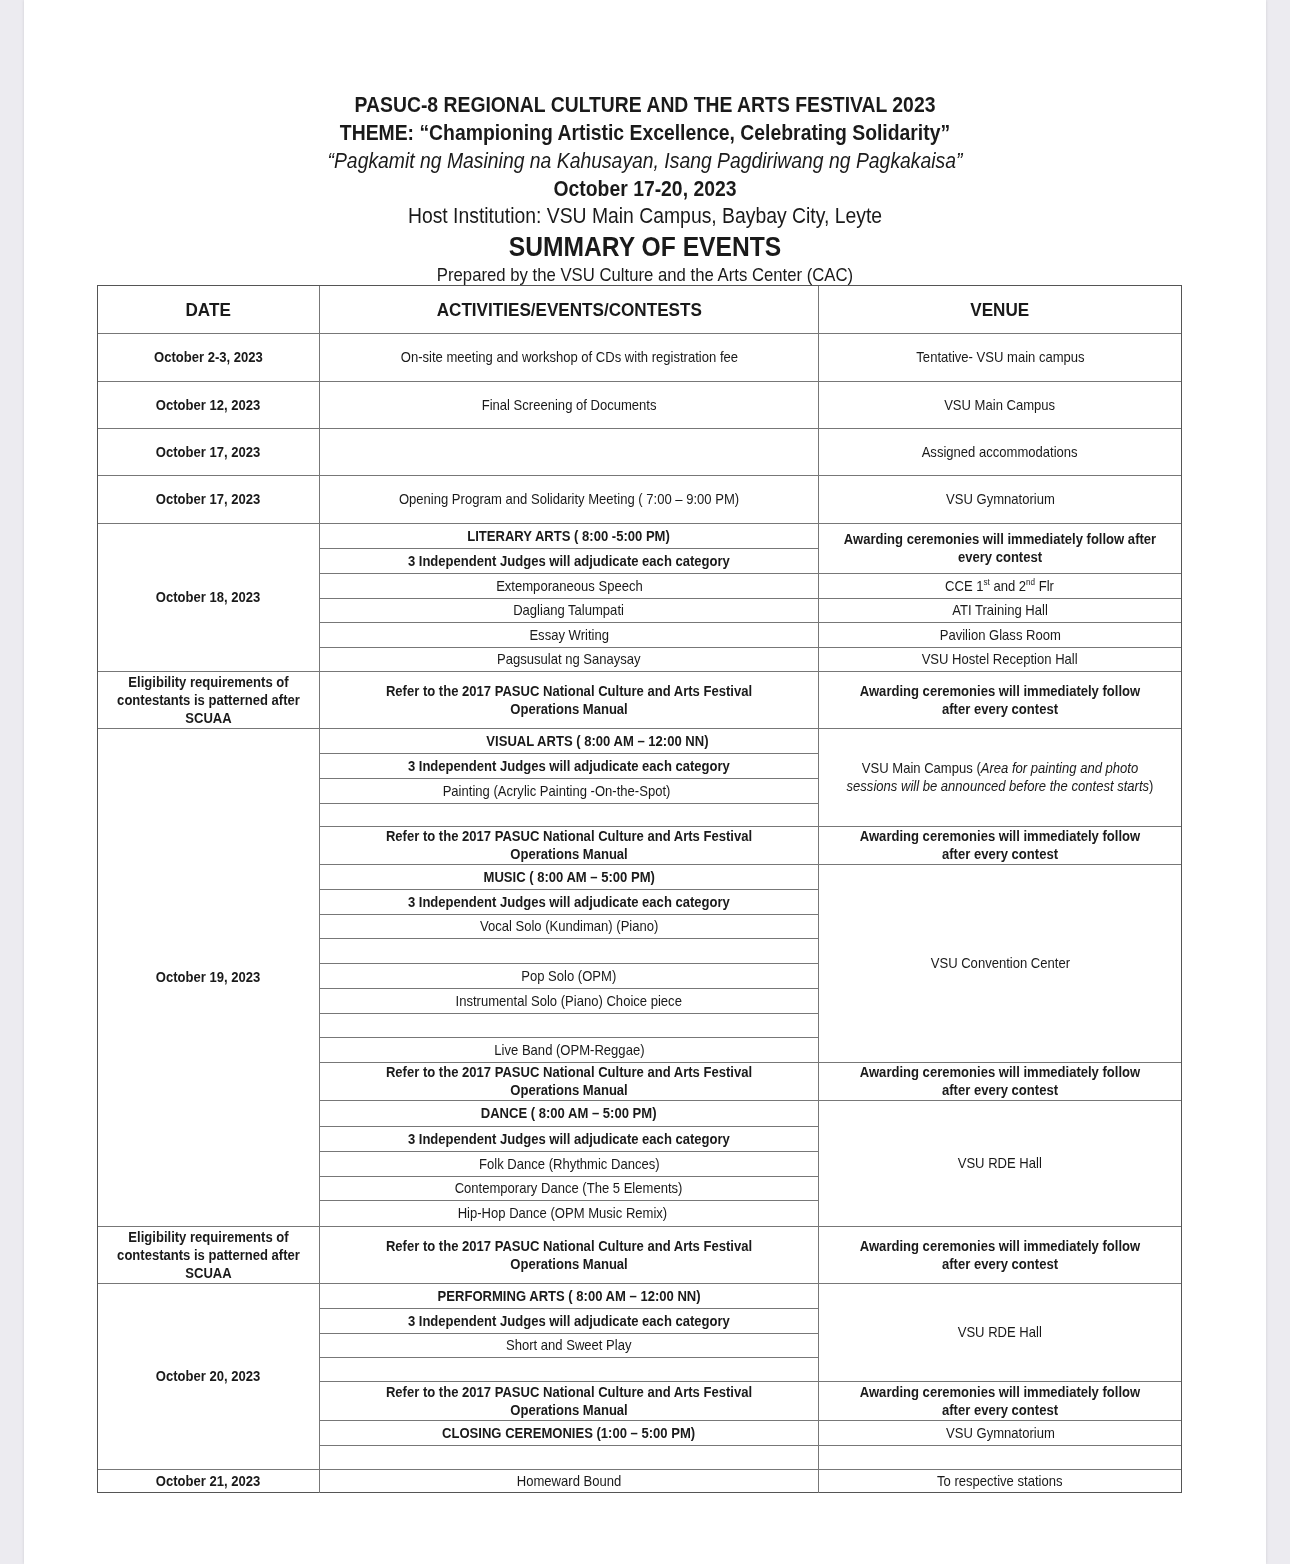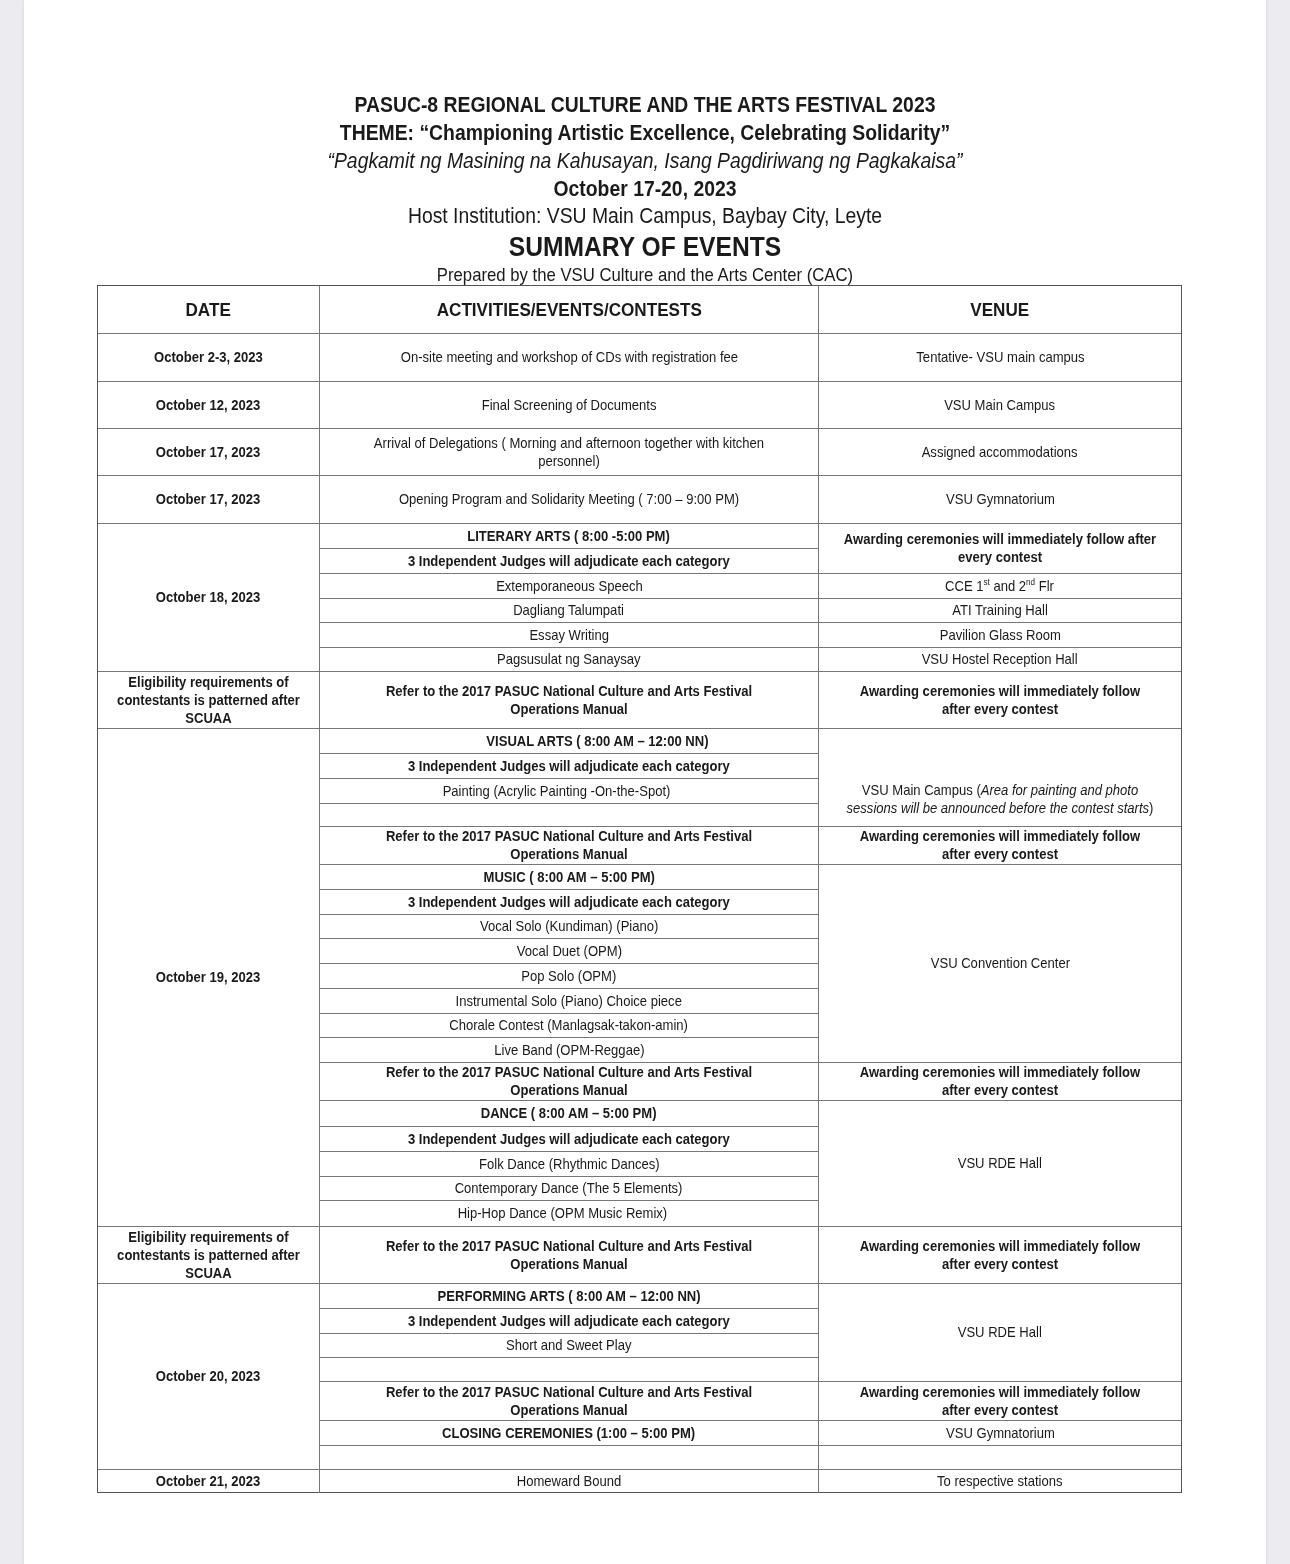--- a/index.html
+++ b/index.html
@@ -64,23 +64,20 @@
   <div class="cell" style="left:221px;top:95px;width:500px;height:47px">
       <span>Final Screening of Documents</span>
     </div>
   <div class="cell" style="left:721px;top:95px;width:362px;height:47px">
       <span>VSU Main Campus</span>
     </div>
 
   <div class="cell b" style="left:0;top:142px;width:221px;height:47px">
       <span>October 17, 2023</span>
     </div>
-  <div class="cell" style="left:221px;top:142px;width:500px;height:47px">
-      <span>Arrival of Delegations ( Morning and afternoon together with kitchen personnel)</span>
-    </div>
   <div class="cell" style="left:721px;top:142px;width:362px;height:47px">
       <span>Assigned accommodations</span>
     </div>
 
   <div class="cell b" style="left:0;top:189px;width:221px;height:48px">
       <span>October 17, 2023</span>
     </div>
   <div class="cell" style="left:221px;top:189px;width:500px;height:48px">
       <span>Opening Program and Solidarity Meeting ( 7:00 – 9:00 PM)</span>
     </div>
@@ -141,50 +138,44 @@
 
   <div class="cell b" style="left:221px;top:442px;width:556px;height:25px">
       <span>VISUAL ARTS ( 8:00 AM – 12:00 NN)</span>
     </div>
   <div class="cell b" style="left:221px;top:467px;width:500px;height:25px">
       <span>3 Independent Judges will adjudicate each category</span>
     </div>
   <div class="cell" style="left:209px;top:492px;width:500px;height:25px">
       <span>Painting (Acrylic Painting -On-the-Spot)</span>
     </div>
-  <div class="cell" style="left:721px;top:464px;width:362px;height:98px;padding:0 8px">
+  <div class="cell" style="left:721px;top:442px;width:362px;height:98px;padding:0 8px">
       <span><span style="transform:none">VSU Main Campus (</span><i>Area for painting and photo sessions will be announced before the contest starts</i><span style="transform:none">)</span></span>
     </div>
   <div class="cell b" style="left:221px;top:540px;width:500px;height:38px;padding:0 10px">
       <span>Refer to the 2017 PASUC National Culture and Arts Festival  Operations Manual</span>
     </div>
   <div class="cell b" style="left:721px;top:540px;width:362px;height:38px;padding:0 10px">
       <span>Awarding ceremonies will immediately follow after every contest</span>
     </div>
 
   <div class="cell b" style="left:221px;top:578px;width:500px;height:25px">
       <span>MUSIC ( 8:00 AM – 5:00 PM)</span>
     </div>
   <div class="cell b" style="left:221px;top:603px;width:500px;height:25px">
       <span>3 Independent Judges will adjudicate each category</span>
     </div>
   <div class="cell" style="left:221px;top:628px;width:500px;height:24px">
       <span>Vocal Solo (Kundiman) (Piano)</span>
     </div>
-  <div class="cell" style="left:221px;top:652px;width:500px;height:25px">
-      <span>Vocal Duet (OPM)</span>
-    </div>
   <div class="cell" style="left:221px;top:677px;width:500px;height:25px">
       <span>Pop Solo (OPM)</span>
     </div>
   <div class="cell" style="left:221px;top:702px;width:500px;height:25px">
       <span>Instrumental Solo (Piano) Choice piece</span>
-    </div>
-  <div class="cell" style="left:221px;top:727px;width:500px;height:24px">
-      <span>Chorale Contest (Manlagsak-takon-amin)</span>
     </div>
   <div class="cell" style="left:221px;top:751px;width:500px;height:25px">
       <span>Live Band (OPM-Reggae)</span>
     </div>
   <div class="cell" style="left:721px;top:578px;width:362px;height:198px">
       <span>VSU Convention Center</span>
     </div>
   <div class="cell b" style="left:221px;top:776px;width:500px;height:38px;padding:0 10px">
       <span>Refer to the 2017 PASUC National Culture and Arts Festival  Operations Manual</span>
     </div>

